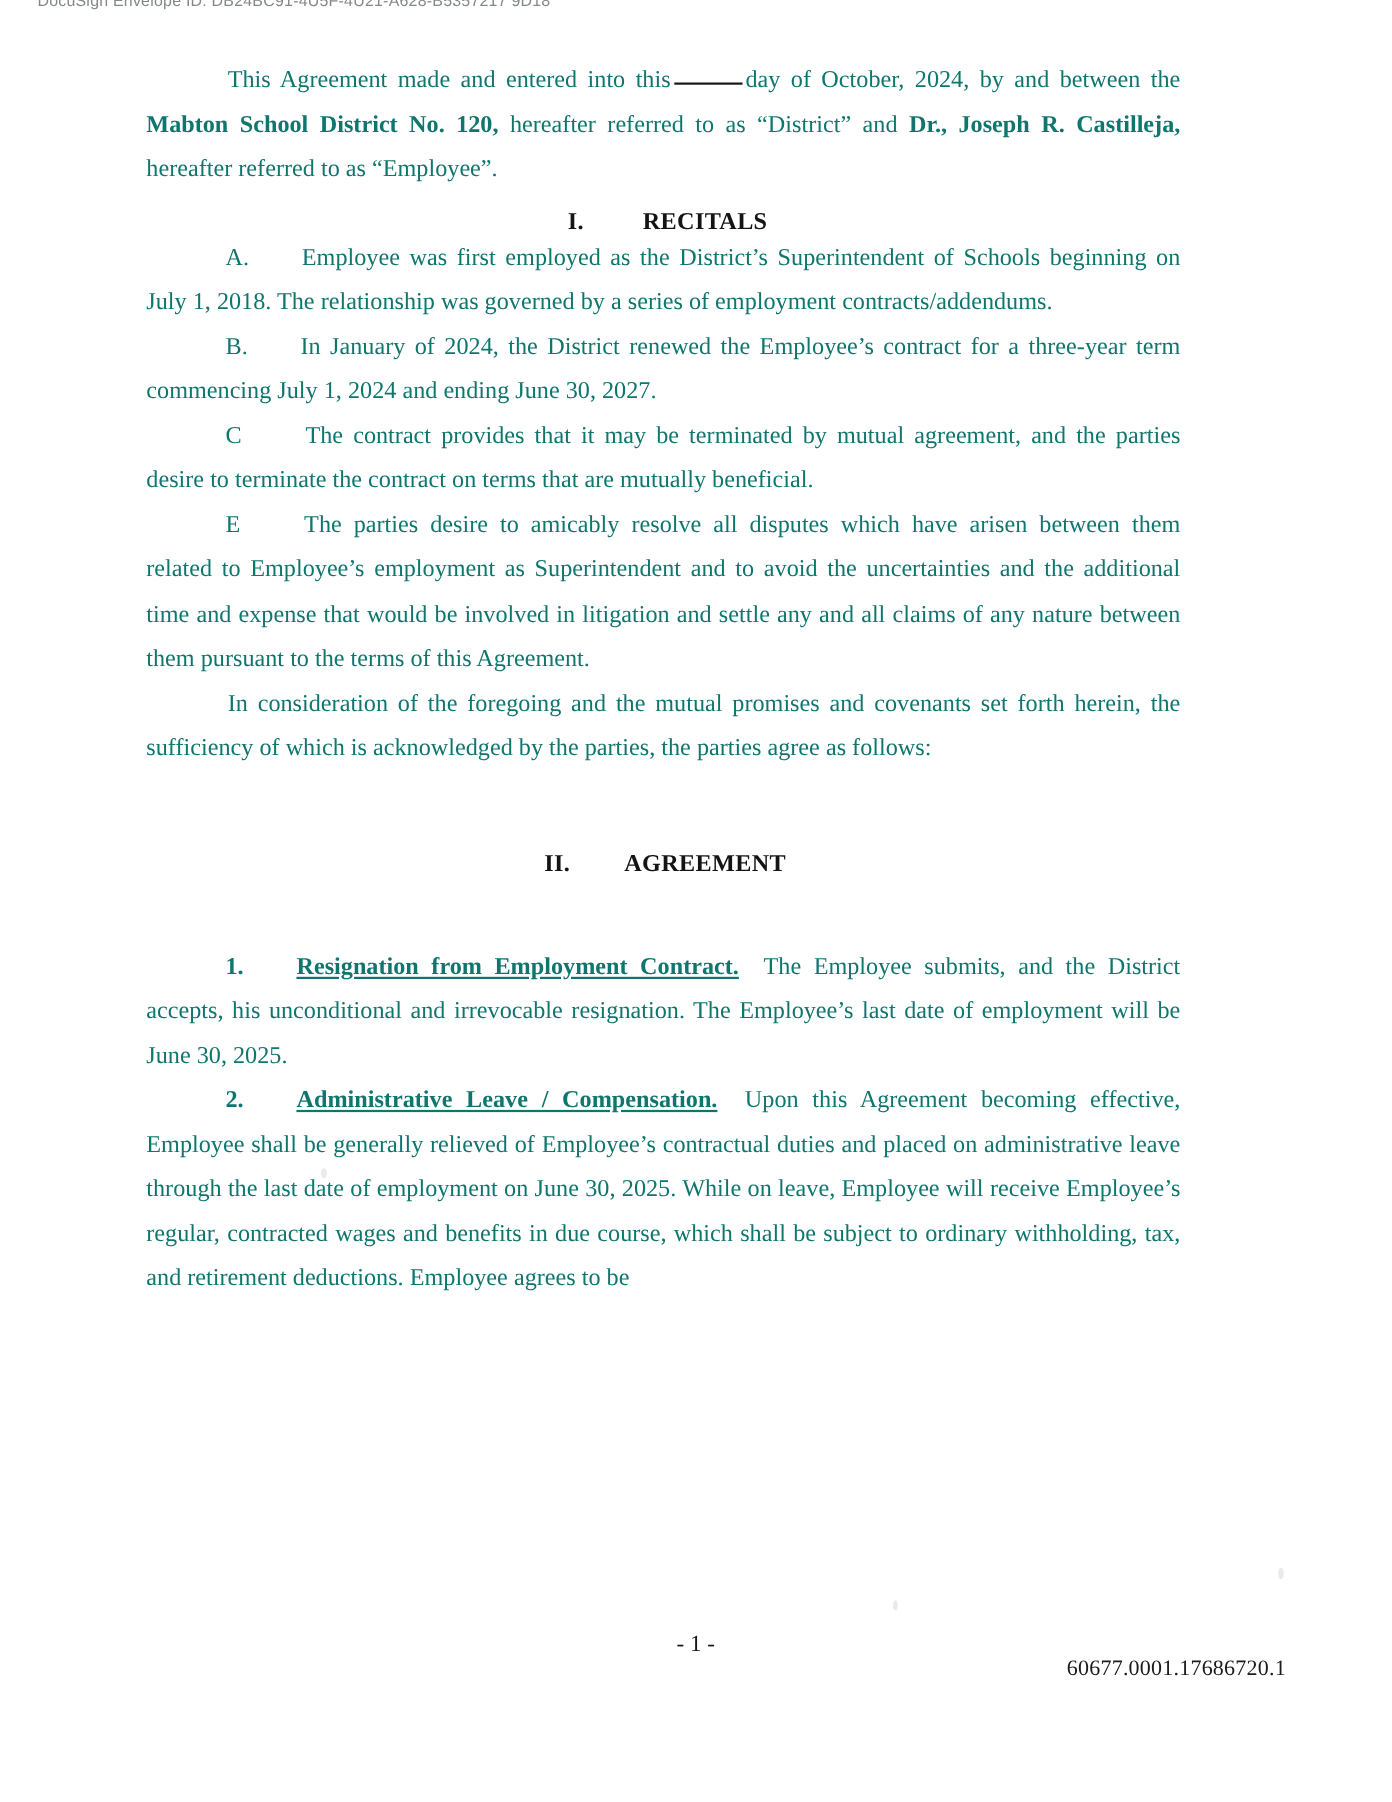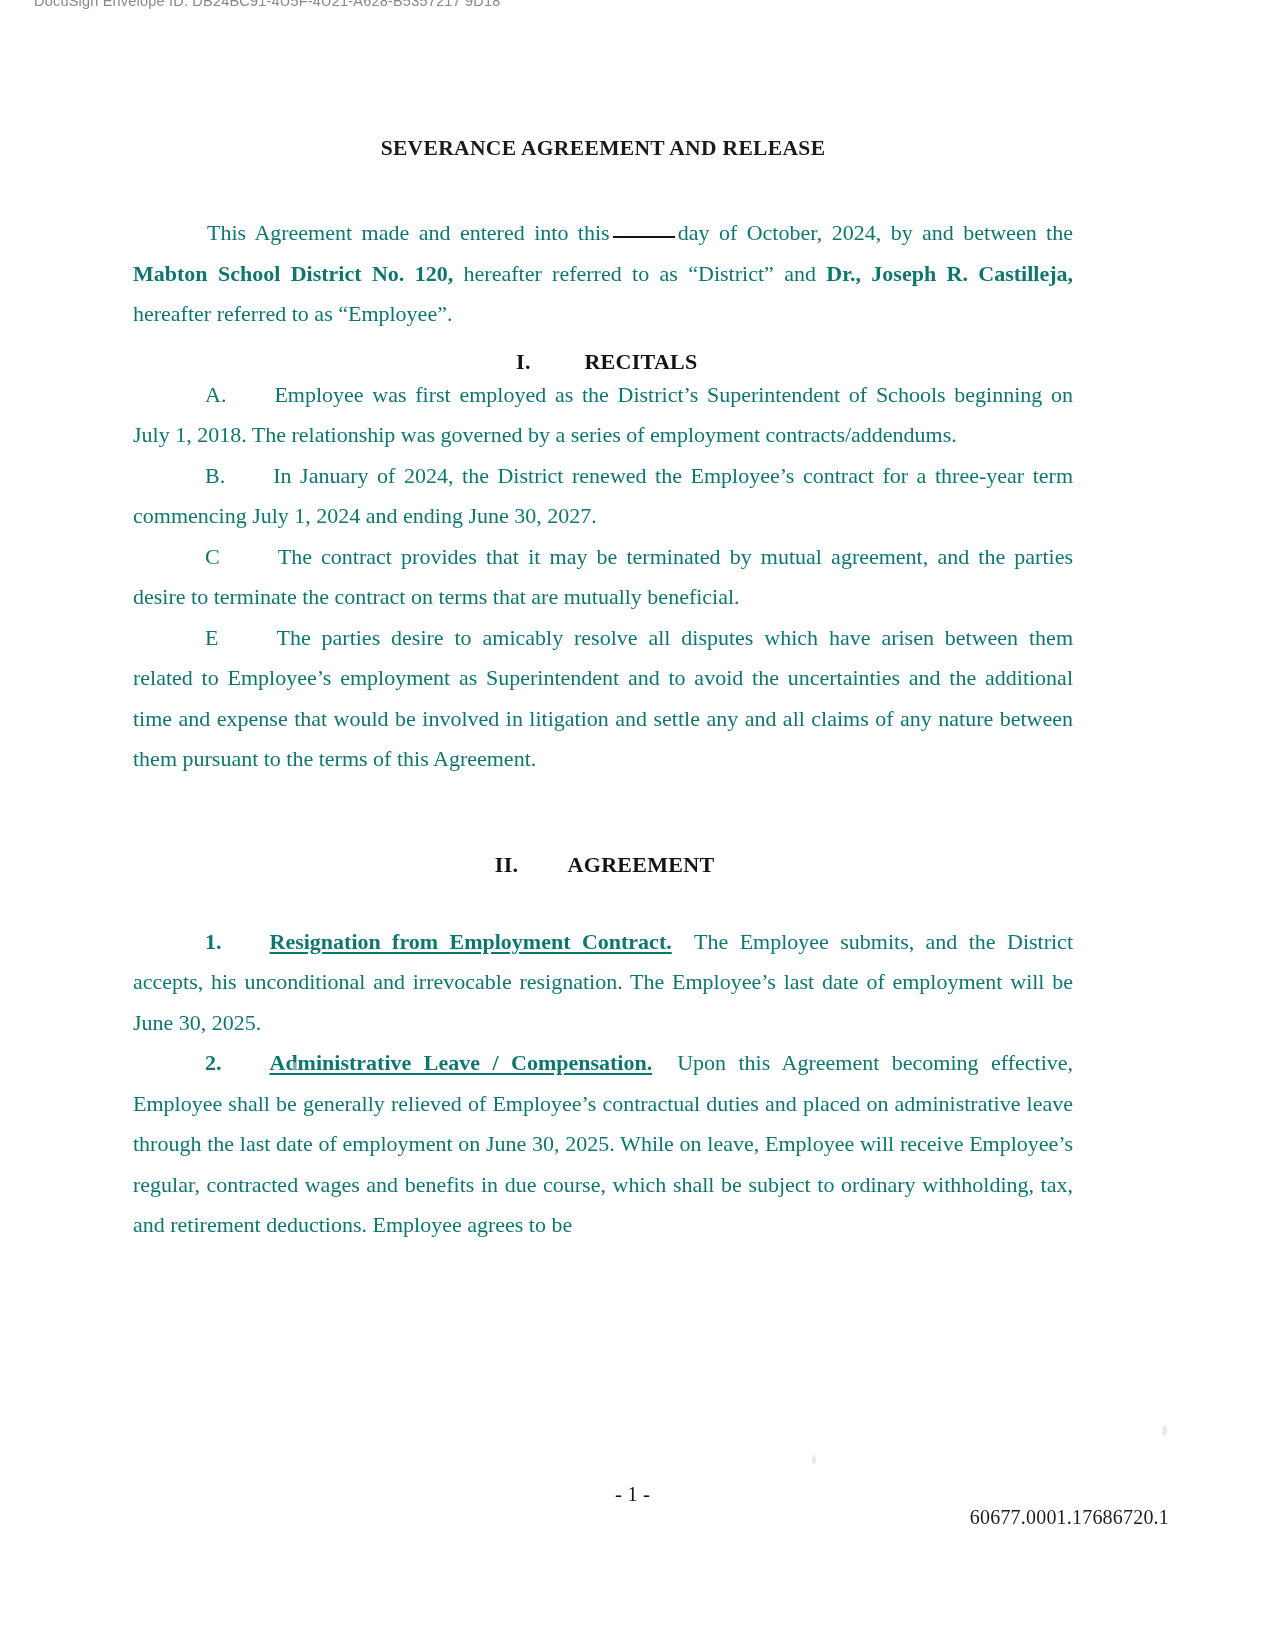--- a/index.html
+++ b/index.html
@@ -133,21 +133,20 @@
 </style>
 </head>
 <body>
 
 <div class="page">
 
   <div class="envelope-stamp">DocuSign Envelope ID: DB24BC91-4U5F-4U21-A628-B5357217 9D18</div>
 
   <div class="doc-body">
 
-    <h1 class="doc-title">SEVERANCE AGREEMENT AND RELEASE</h1>
 
     <p class="para first-block">
       <span class="indent"></span><span>This Agreement made and entered into this</span><span class="blank-line"></span><span>day of October, 2024, by and between the</span>
       <b>Mabton School District No. 120,</b>
       <span>hereafter referred to as “District” and</span>
       <b>Dr., Joseph R. Castilleja,</b>
       <span>hereafter referred to as “Employee”.</span>
     </p>
 
     <h2 class="section-heading">
@@ -164,28 +163,31 @@
 
     <p class="para">
       <span class="indent-sm"></span><span>C</span><span class="tab-after-letter-wide"></span><span>The contract provides that it may be terminated by mutual agreement, and the parties desire to terminate the contract on terms that are mutually beneficial.</span>
     </p>
 
 
     <p class="para">
       <span class="indent-sm"></span><span>E</span><span class="tab-after-letter-wide"></span><span>The parties desire to amicably resolve all disputes which have arisen between them related to Employee’s employment as Superintendent and to avoid the uncertainties and the additional time and expense that would be involved in litigation and settle any and all claims of any nature between them pursuant to the terms of this Agreement.</span>
     </p>
 
+    <p class="para">
+      <span class="indent"></span><span>In consideration of the foregoing and the mutual promises and covenants set forth herein, the sufficiency of which is acknowledged by the parties, the parties agree as follows:</span>
+    </p>
 
     <h2 class="section-heading agreement">
       <span class="roman">II.</span><span class="gap"></span><span>AGREEMENT</span>
     </h2>
 
     <div class="lower">
 
-      <p class="para" style="margin-top:44px;">
+      <p class="para" style="margin-top:60px;">
         <span class="indent-sm"></span><b>1.</b><span class="tab-after-letter"></span><span class="run-in-heading">Resignation from Employment Contract.</span>&nbsp; <span>The Employee submits, and the District accepts, his unconditional and irrevocable resignation.  The Employee’s last date of employment will be June 30, 2025.</span>
       </p>
 
       <p class="para">
         <span class="indent-sm"></span><b>2.</b><span class="tab-after-letter"></span><span class="run-in-heading">Administrative Leave / Compensation.</span>&nbsp; <span>Upon this Agreement becoming effective, Employee shall be generally relieved of Employee’s contractual duties and placed on administrative leave through the last date of employment on June 30, 2025.  While on leave, Employee will receive Employee’s regular, contracted wages and benefits in due course, which shall be subject to ordinary withholding, tax, and retirement deductions.  Employee agrees to be</span>
       </p>
 
     </div>
 
   </div>

